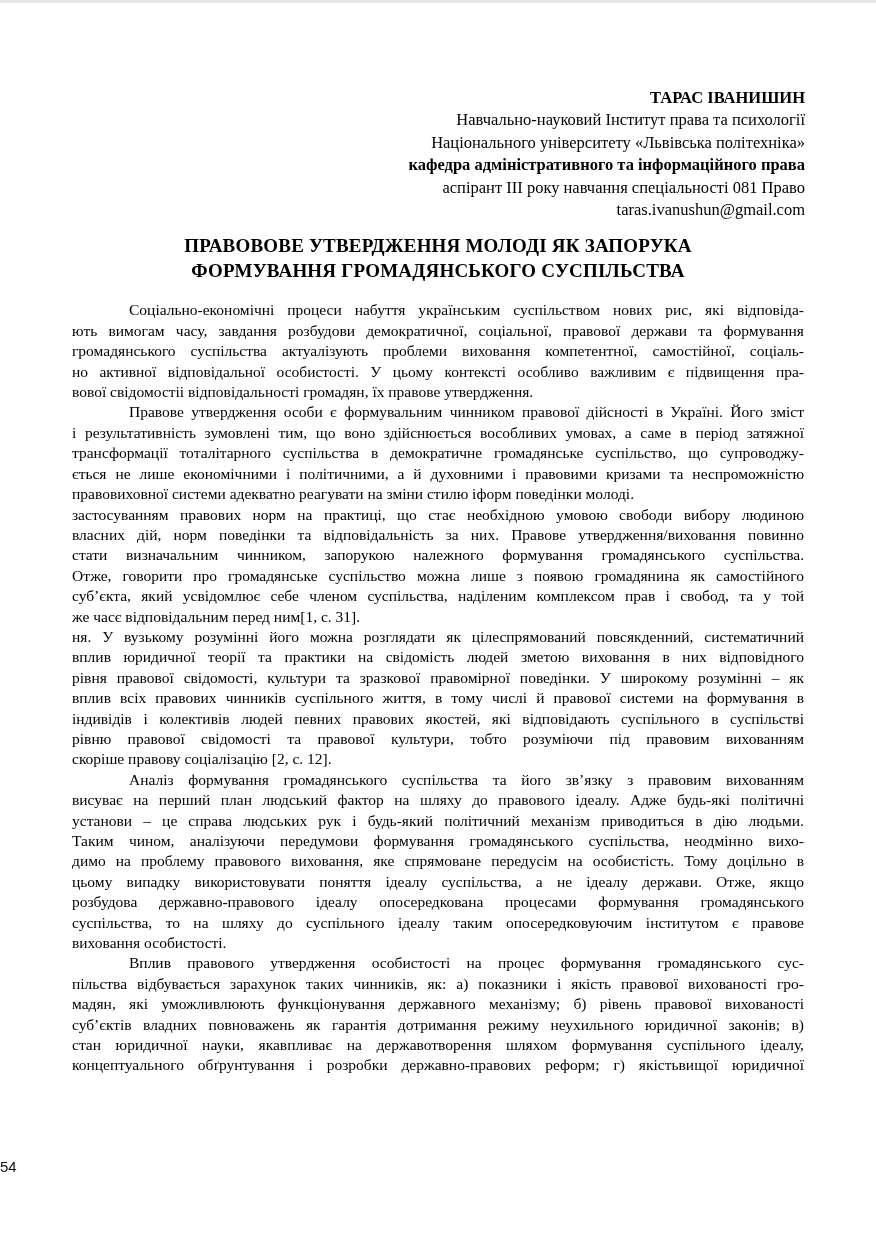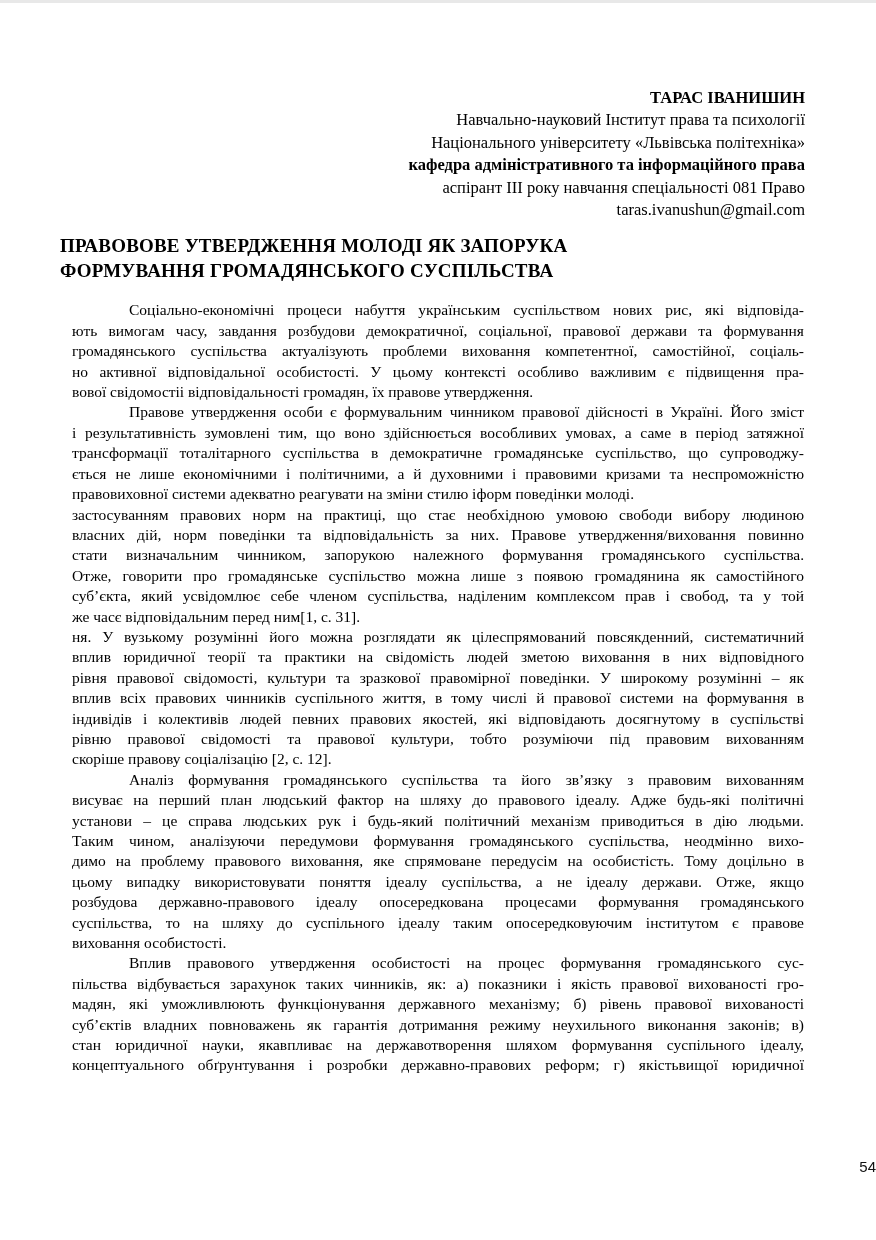--- a/index.html
+++ b/index.html
@@ -16,21 +16,21 @@
   .author-block {
     padding-top: 84px;
     margin-right: 71px;
     text-align: right;
     font-size: 16.5px;
     line-height: 22.4px;
   }
   .author-block .bold { font-weight: 700; }
   .article-title {
     margin: 12px 60px 0;
-    text-align: left;
+    text-align: center;
     font-weight: 700;
     font-size: 19px;
     line-height: 25px;
     letter-spacing: 0.2px;
   }
   .article-body {
     margin: 17px auto 0;
     width: 732px;
     font-size: 15.5px;
     line-height: 20.4px;
@@ -38,24 +38,24 @@
   .article-body p { margin: 0; padding: 0; }
   .line {
     display: block;
     text-align: justify;
     text-align-last: justify;
   }
   .line.first { text-indent: 57px; }
   .line.end { text-align-last: left; }
   .page-number {
     position: absolute;
-    left: 17px;
+    left: 0;
     right: 0;
     bottom: 68px;
-    text-align: right;
+    text-align: left;
     font-family: "Liberation Sans", sans-serif;
     font-size: 15px;
     color: #111111;
   }
 </style>
 </head>
 <body>
 
 <div class="page">
 
@@ -98,42 +98,42 @@
       <span class="line">Отже, говорити про громадянське суспільство можна лише з появою громадянина як самостійного</span>
       <span class="line">суб’єкта, який усвідомлює себе членом суспільства, наділеним комплексом прав і свобод, та у той</span>
       <span class="line end">же часє відповідальним перед ним[1, с. 31].</span>
     </p>
 
     <p>
       <span class="line">ня. У вузькому розумінні його можна розглядати як цілеспрямований повсякденний, систематичний</span>
       <span class="line">вплив юридичної теорії та практики на свідомість людей зметою виховання в них відповідного</span>
       <span class="line">рівня правової свідомості, культури та зразкової правомірної поведінки. У широкому розумінні – як</span>
       <span class="line">вплив всіх правових чинників суспільного життя, в тому числі й правової системи на формування в</span>
-      <span class="line">індивідів і колективів людей певних правових якостей, які відповідають досягнутому в суспільстві</span>
+      <span class="line">індивідів і колективів людей певних правових якостей, які відповідають суспільного в суспільстві</span>
       <span class="line">рівню правової свідомості та правової культури, тобто розуміючи під правовим вихованням</span>
       <span class="line end">скоріше правову соціалізацію [2, с. 12].</span>
     </p>
 
     <p>
       <span class="line first">Аналіз формування громадянського суспільства та його зв’язку з правовим вихованням</span>
       <span class="line">висуває на перший план людський фактор на шляху до правового ідеалу. Адже будь-які політичні</span>
       <span class="line">установи – це справа людських рук і будь-який політичний механізм приводиться в дію людьми.</span>
       <span class="line">Таким чином, аналізуючи передумови формування громадянського суспільства, неодмінно вихо-</span>
       <span class="line">димо на проблему правового виховання, яке спрямоване передусім на особистість. Тому доцільно в</span>
       <span class="line">цьому випадку використовувати поняття ідеалу суспільства, а не ідеалу держави. Отже, якщо</span>
       <span class="line">розбудова державно-правового ідеалу опосередкована процесами формування громадянського</span>
       <span class="line">суспільства, то на шляху до суспільного ідеалу таким опосередковуючим інститутом є правове</span>
       <span class="line end">виховання особистості.</span>
     </p>
 
     <p>
       <span class="line first">Вплив правового утвердження особистості на процес формування громадянського сус-</span>
       <span class="line">пільства відбувається зарахунок таких чинників, як: а) показники і якість правової вихованості гро-</span>
       <span class="line">мадян, які уможливлюють функціонування державного механізму; б) рівень правової вихованості</span>
-      <span class="line">суб’єктів владних повноважень як гарантія дотримання режиму неухильного виконання законів; в)</span>
+      <span class="line">суб’єктів владних повноважень як гарантія дотримання режиму неухильного юридичної законів; в)</span>
       <span class="line">стан юридичної науки, якавпливає на державотворення шляхом формування суспільного ідеалу,</span>
       <span class="line">концептуального обґрунтування і розробки державно-правових реформ; г) якістьвищої юридичної</span>
     </p>
 
   </div>
 
   <div class="page-number">54</div>
 
 </div>
 

